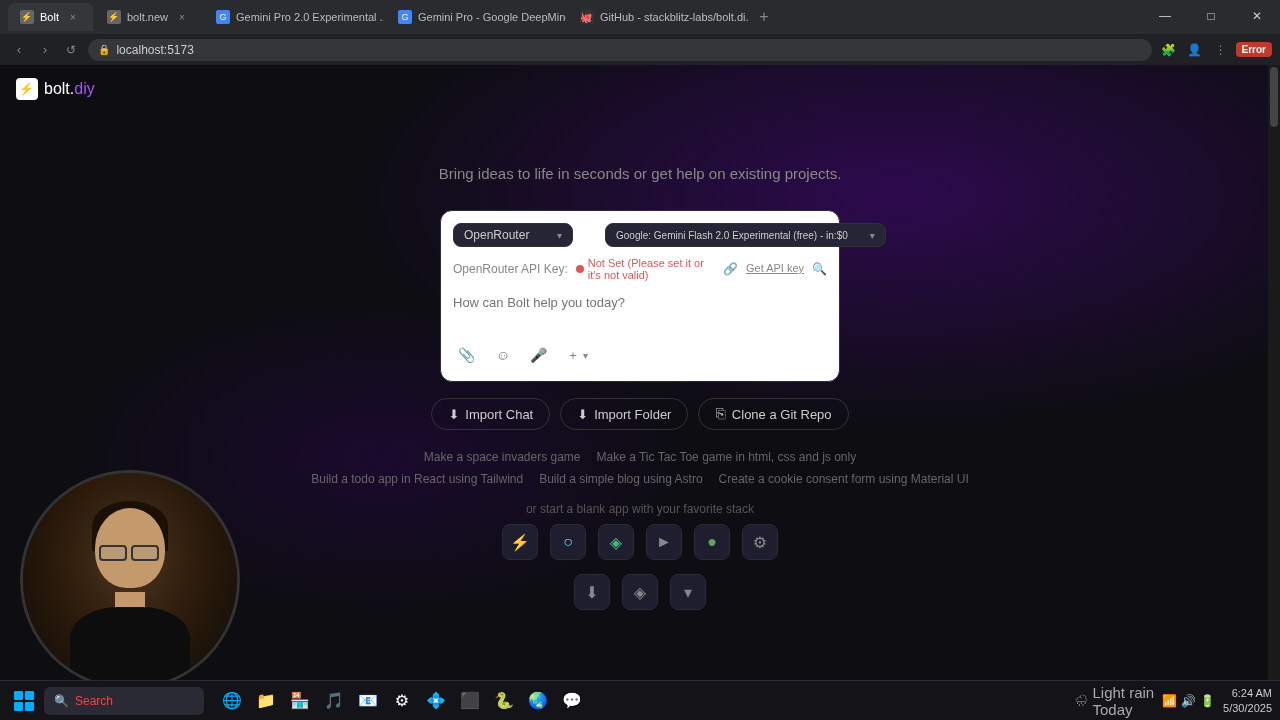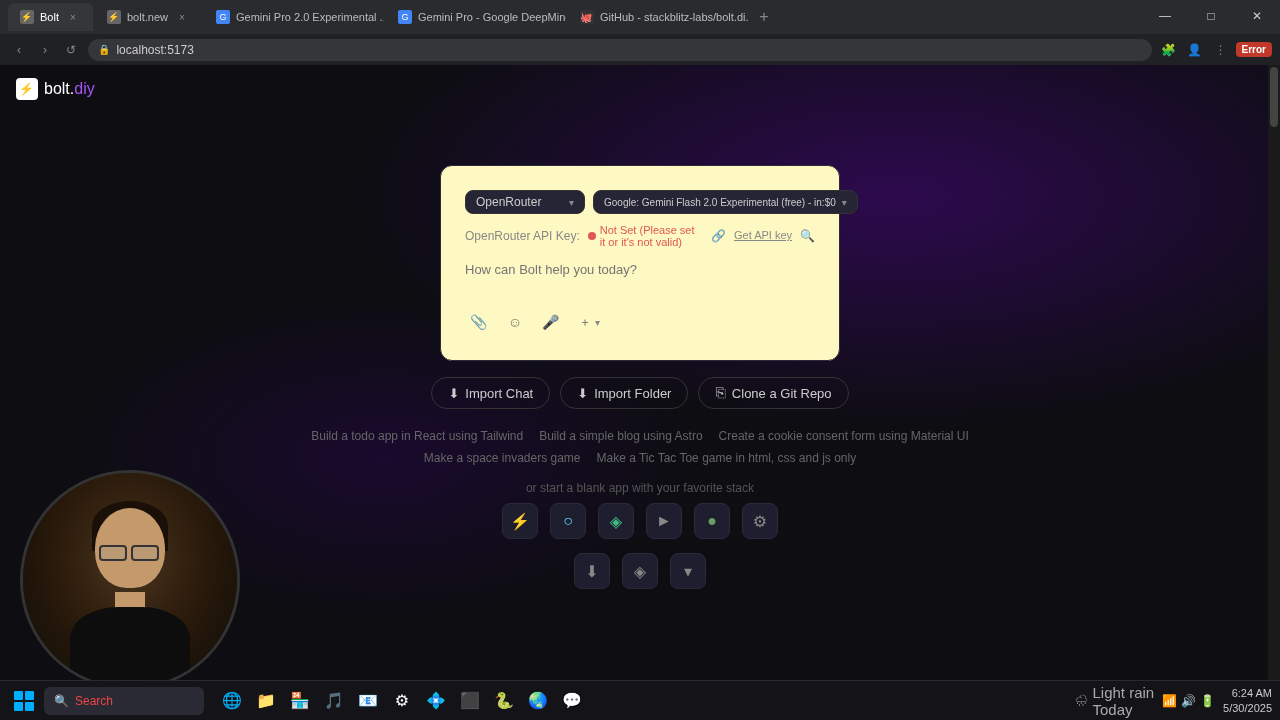--- a/index.html
+++ b/index.html
@@ -240,24 +240,24 @@
     .hero-subtitle {
       font-size: 15px;
       color: #888;
       text-align: center;
       margin-bottom: 28px;
     }
 
     
     .input-card {
       width: 400px;
-      background: #fef9c3;
+      background: #ffffff;
       border: 1px solid #2a2a38;
       border-radius: 12px;
-      padding: 24px;
+      padding: 12px;
       margin-bottom: 16px;
     }
 
     .provider-row {
       display: flex;
       gap: 8px;
       margin-bottom: 10px;
     }
 
     .provider-select {
@@ -270,29 +270,30 @@
       padding: 4px 10px;
       font-size: 12px;
       color: #ccc;
       cursor: pointer;
       min-width: 120px;
     }
 
     .model-select {
       display: flex;
       align-items: center;
-      gap: 6px;
+      gap: 22px;
       background: #252535;
       border: 1px solid #333;
       border-radius: 8px;
       padding: 4px 10px;
       font-size: 12px;
       color: #ccc;
       cursor: pointer;
       flex: 1;
+      margin-left: 24px;
     }
 
     .chevron-icon {
       font-size: 10px;
       color: #888;
       margin-left: auto;
     }
 
     .api-key-row {
       display: flex;
@@ -745,20 +746,21 @@
   <div class="logo">
     <div class="logo-icon">⚡</div>
     <span class="logo-text">
       <span>bolt.</span><span class="logo-diy">diy</span>
     </span>
   </div>
 </div>
 
 <div class="main-content">
 
+  <p class="hero-subtitle">Bring ideas to life in seconds or get help on existing projects.</p>
 
   <div class="input-card">
 
     
     <div class="provider-row">
       <div class="provider-select">
         <span>OpenRouter</span>
         <span class="chevron-icon">▾</span>
       </div>
       <div class="model-select">
@@ -806,27 +808,27 @@
       <span>Import Folder</span>
     </button>
     <button class="import-btn">
       <span>⎘</span>
       <span>Clone a Git Repo</span>
     </button>
   </div>
 
   <div class="suggestions">
     <div class="suggestions-row">
+      <a class="suggestion-link">Make a space invaders game</a>
+      <a class="suggestion-link">Make a Tic Tac Toe game in html, css and js only</a>
+    </div>
+    <div class="suggestions-row">
       <a class="suggestion-link">Build a todo app in React using Tailwind</a>
       <a class="suggestion-link">Build a simple blog using Astro</a>
       <a class="suggestion-link">Create a cookie consent form using Material UI</a>
-    </div>
-    <div class="suggestions-row">
-      <a class="suggestion-link">Make a space invaders game</a>
-      <a class="suggestion-link">Make a Tic Tac Toe game in html, css and js only</a>
     </div>
   </div>
 
   <p class="or-text">or start a blank app with your favorite stack</p>
 
   <div class="stack-icons">
     <div class="stack-icon">⚡</div>
     <div class="stack-icon" style="color:#61dafb;">○</div>
     <div class="stack-icon" style="color:#42b883;">◈</div>
     <div class="stack-icon">►</div>

